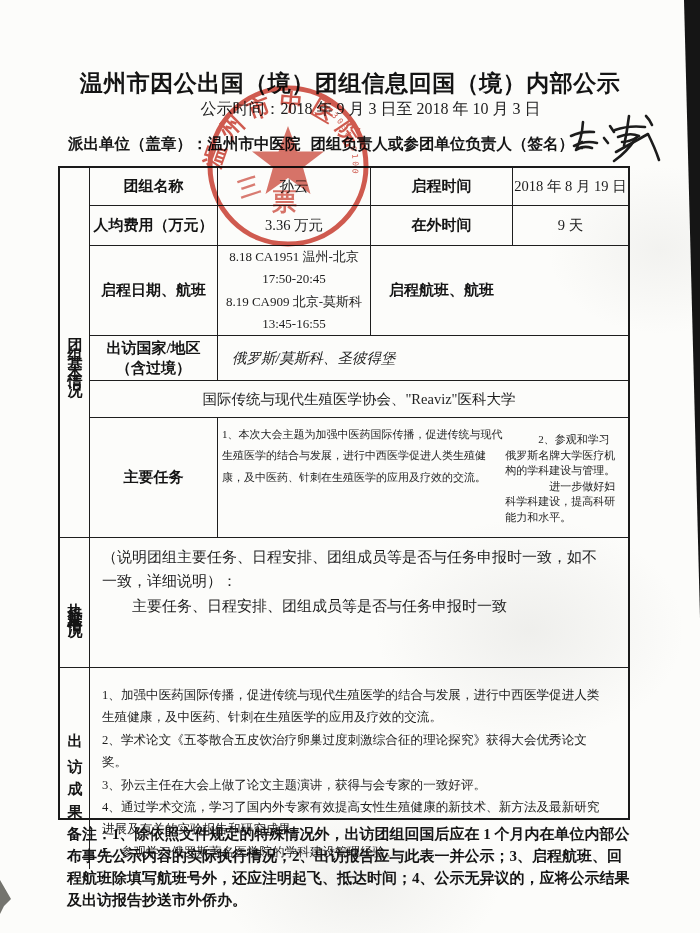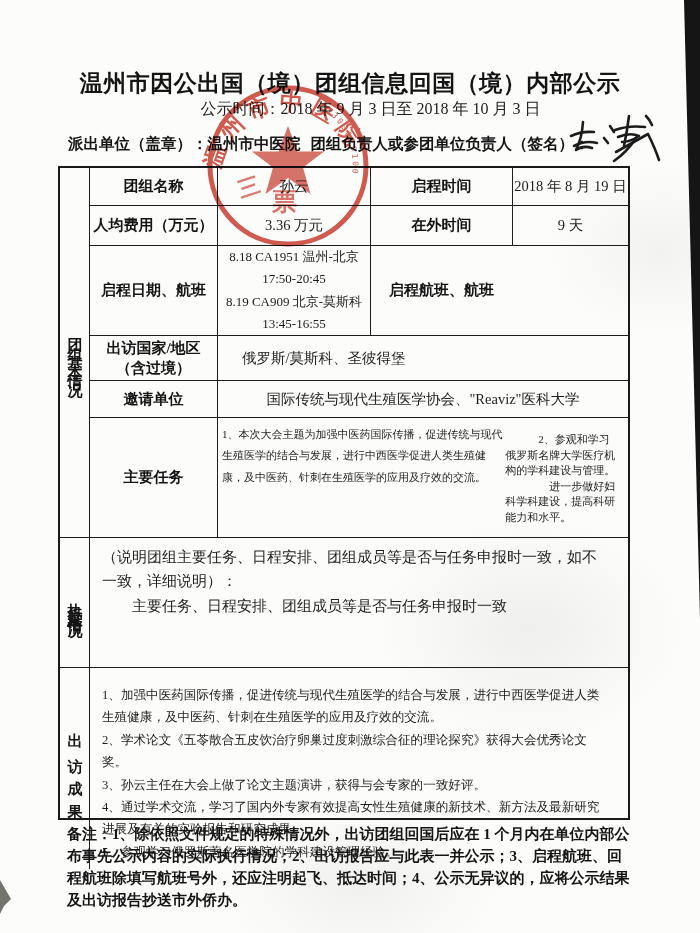--- a/index.html
+++ b/index.html
@@ -57,21 +57,21 @@
   .cell { display:flex; align-items:center; justify-content:center; text-align:center; }
   .cell + .cell { border-left:1.5px solid #1e1e1e; }
   .c-label  { flex:0 0 127px; }
   .c-val1   { flex:0 0 153px; }
   .c-label2 { flex:0 0 142px; }
   .c-val2   { flex:1; }
   .c-wide   { flex:1; }
   .lbl { font-size:15px; font-weight:700; color:#141414; white-space:pre-line; line-height:1.35; }
   .val { font-size:14.5px; color:#1d1d1d; white-space:pre-line; line-height:1.4; }
   .val-flight { font-size:13px; line-height:1.7; }
-  .left-pad { justify-content:flex-start; text-align:left; padding-left:24px; }
+  .left-pad { justify-content:flex-start; text-align:left; padding-left:14px;font-style:italic; }
   .task-cell {
     flex:1; border-left:1.5px solid #1e1e1e; padding:6px 9px 4px 4px;
     display:flex; justify-content:center;
     text-align:left; font-size:11px; color:#1d1d1d;
   }
   .task-p1 { line-height:1.95; white-space:pre-line; }
   .task-p2 { line-height:1.42; white-space:pre-line; margin-top:8px; }
   .free-cell {
     flex:1; padding:7px 21px 6px 12px; text-align:left; color:#1d1d1d;
     white-space:pre-line;
@@ -159,21 +159,20 @@
           <div class="cell c-label2 lbl">启程航班、航班</div>
         </div>
 
         <div class="row" style="flex:0 0 45px">
           <div class="cell c-label lbl">出访国家/地区
 （含过境）</div>
           <div class="cell c-wide val left-pad">俄罗斯/莫斯科、圣彼得堡</div>
         </div>
 
         <div class="row" style="flex:0 0 37px">
-          <div class="cell c-label lbl">邀请单位</div>
           <div class="cell c-wide val">国际传统与现代生殖医学协会、"Reaviz"医科大学</div>
         </div>
 
         <div class="row" style="flex:1">
           <div class="cell c-label lbl">主要任务</div>
           <div class="task-cell">
             <div class="task-p1">1、本次大会主题为加强中医药国际传播，促进传统与现代生殖医学的结合与发展，进行中西医学促进人类生殖健康，及中医药、针刺在生殖医学的应用及疗效的交流。</div>
             <div class="task-p2">　　　2、参观和学习俄罗斯名牌大学医疗机构的学科建设与管理。
 　　　　进一步做好妇科学科建设，提高科研能力和水平。</div>
           </div>

